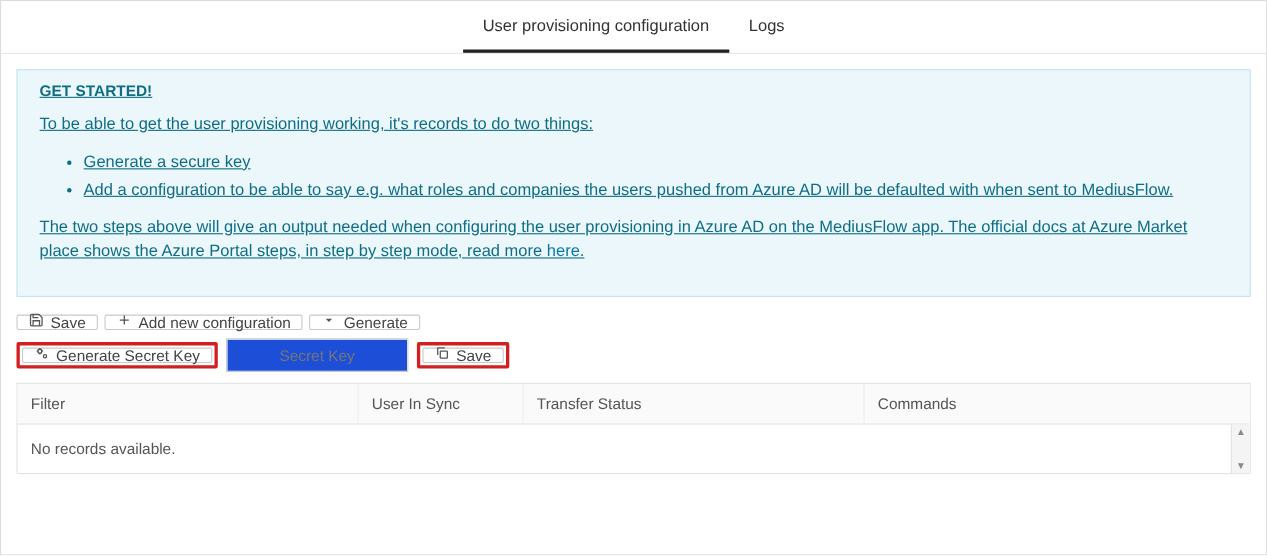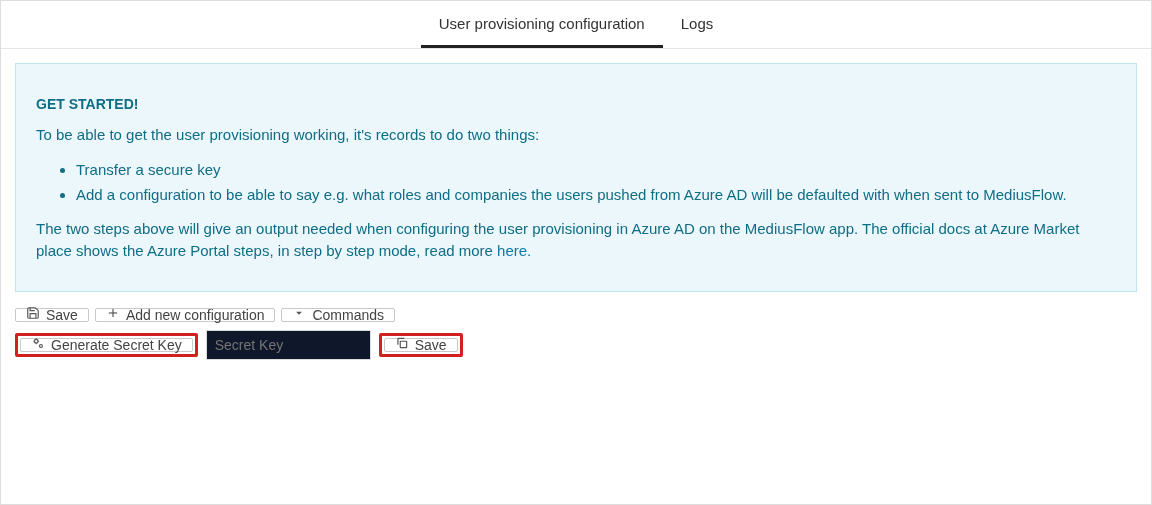--- a/index.html
+++ b/index.html
@@ -36,22 +36,23 @@
   .tab.active {
     border-bottom: 3px solid #222;
     font-weight: 400;
   }
   .content-wrap {
     padding: 14px 14px 10px 14px;
   }
   .info-box {
     background: #ebf7fa;
     border: 1px solid #bfe6ef;
-    padding: 32px 20px 18px 20px;
-    color: #0f6d86;
+    padding: 10px 20px 18px 20px;
+    color: #0f6d86;
+    text-decoration: underline;
   }
   .info-title {
     font-weight: 700;
     font-size: 14px;
     margin-bottom: 12px;
     color: #0f6d86;
   }
   .info-text {
     font-size: 15px;
     margin: 8px 0 10px 0;
@@ -102,21 +103,22 @@
     display: inline-flex;
     border-radius: 2px;
   }
   .secret-input {
     border: 1px solid #ddd;
     height: 30px;
     width: 165px;
     padding: 4px 8px;
     font-size: 14px;
     color: #bbb;
-    background:#0f172a;
+    background:#1d4ed8;
+    text-align:center;
   }
   .table {
     margin-top: 10px;
     border: 1px solid #e3e3e3;
     border-bottom: none;
   }
   .table-head {
     display: flex;
     background: #fafafa;
     border-bottom: 1px solid #e3e3e3;
@@ -163,21 +165,21 @@
     <div class="tab active">User provisioning configuration</div>
     <div class="tab">Logs</div>
   </div>
 
   <div class="content-wrap">
 
     <div class="info-box">
       <div class="info-title">GET STARTED!</div>
       <div class="info-text">To be able to get the user provisioning working, it's records to do two things:</div>
       <ul>
-        <li>Transfer a secure key</li>
+        <li>Generate a secure key</li>
         <li>Add a configuration to be able to say e.g. what roles and companies the users pushed from Azure AD will be defaulted with when sent to MediusFlow.</li>
       </ul>
       <div class="info-text">
         <span>The two steps above will give an output needed when configuring the user provisioning in Azure AD on the MediusFlow app. The official docs at Azure Market place shows the Azure Portal steps, in step by step mode, read more </span><a href="#">here</a><span>.</span>
       </div>
     </div>
 
     <div class="toolbar">
       <button class="btn">
         <span>
@@ -197,21 +199,21 @@
             </svg>
         </span>
         <span>Add new configuration</span>
       </button>
       <button class="btn">
         <span>
           <svg viewBox="0 0 24 24" fill="#555">
               <path d="M7 10l5 5 5-5z"></path>
             </svg>
         </span>
-        <span>Commands</span>
+        <span>Generate</span>
       </button>
     </div>
 
     <div class="row2">
       <span class="highlight-box">
         <button class="btn">
           <span>
             <svg viewBox="0 0 24 24" fill="none" stroke="#555" stroke-width="2">
                 <circle cx="9" cy="9" r="3"></circle>
                 <circle cx="17" cy="17" r="2.5"></circle>
@@ -228,15 +230,30 @@
             <svg viewBox="0 0 24 24" fill="none" stroke="#555" stroke-width="2">
                 <rect x="9" y="9" width="11" height="11" rx="1"></rect>
                 <path d="M5 15V5a1 1 0 0 1 1-1h10"></path>
               </svg>
           </span>
           <span>Save</span>
         </button>
       </span>
     </div>
 
+    <div class="table">
+      <div class="table-head">
+        <div class="th filter">Filter</div>
+        <div class="th usync">User In Sync</div>
+        <div class="th tstatus">Transfer Status</div>
+        <div class="th cmds">Commands</div>
+      </div>
+      <div class="table-body">
+        <div class="table-empty">No records available.</div>
+        <div class="scroll-stub">
+          <span class="arrow">▲</span>
+          <span class="arrow">▼</span>
+        </div>
+      </div>
+    </div>
 
   </div>
 </div>
 
 </body></html>

